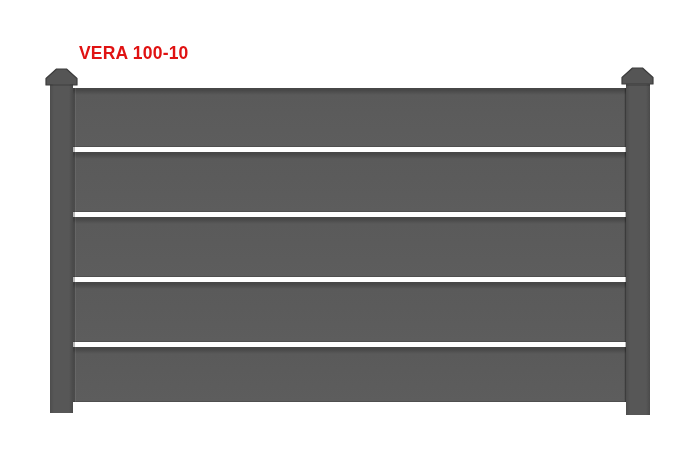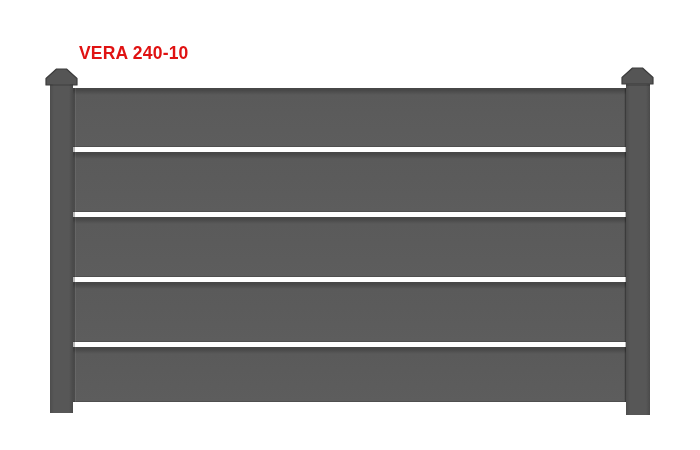--- a/index.html
+++ b/index.html
@@ -81,21 +81,21 @@
       inset 3px 0 0 rgba(255,255,255,0.07),
       inset -2px 0 0 rgba(0,0,0,0.08);
   }
   .slat + .slat { margin-top: var(--gap-height, 5px); }
 </style>
 </head>
 <body>
 
 <div class="canvas">
 
-  <h1 class="product-title">VERA 240-10</h1>
+  <h1 class="product-title">VERA 100-10</h1>
 
   <svg class="cap left" viewBox="0 0 33 18">
     <polygon points="11.5,1 21.5,1 32,10.5 32,17 1,17 1,10.5" style="fill: var(--cap, #555555); stroke: var(--cap-outline, #3c3c3c); stroke-width: 1.2; stroke-linejoin: round;"></polygon>
   </svg>
 
   <svg class="cap right" viewBox="0 0 33 18">
     <polygon points="11.5,1 21.5,1 32,10.5 32,17 1,17 1,10.5" style="fill: var(--cap, #555555); stroke: var(--cap-outline, #3c3c3c); stroke-width: 1.2; stroke-linejoin: round;"></polygon>
   </svg>
 
   <div class="post left"></div>

